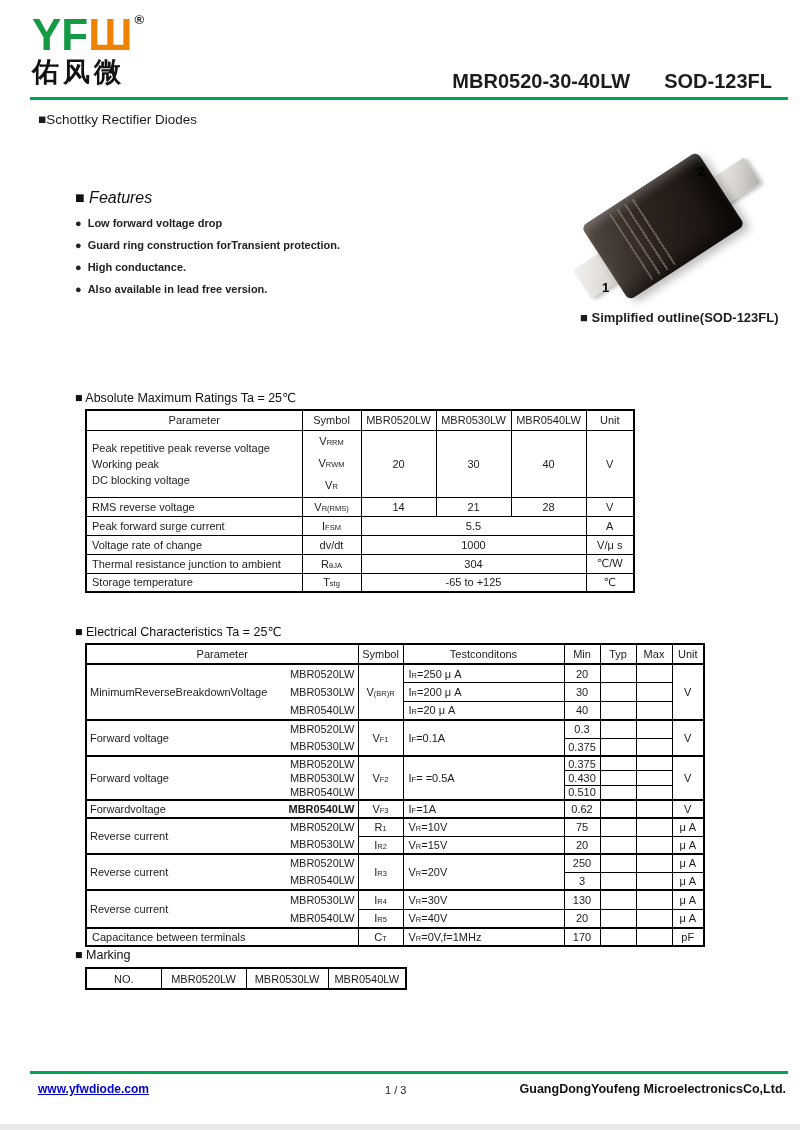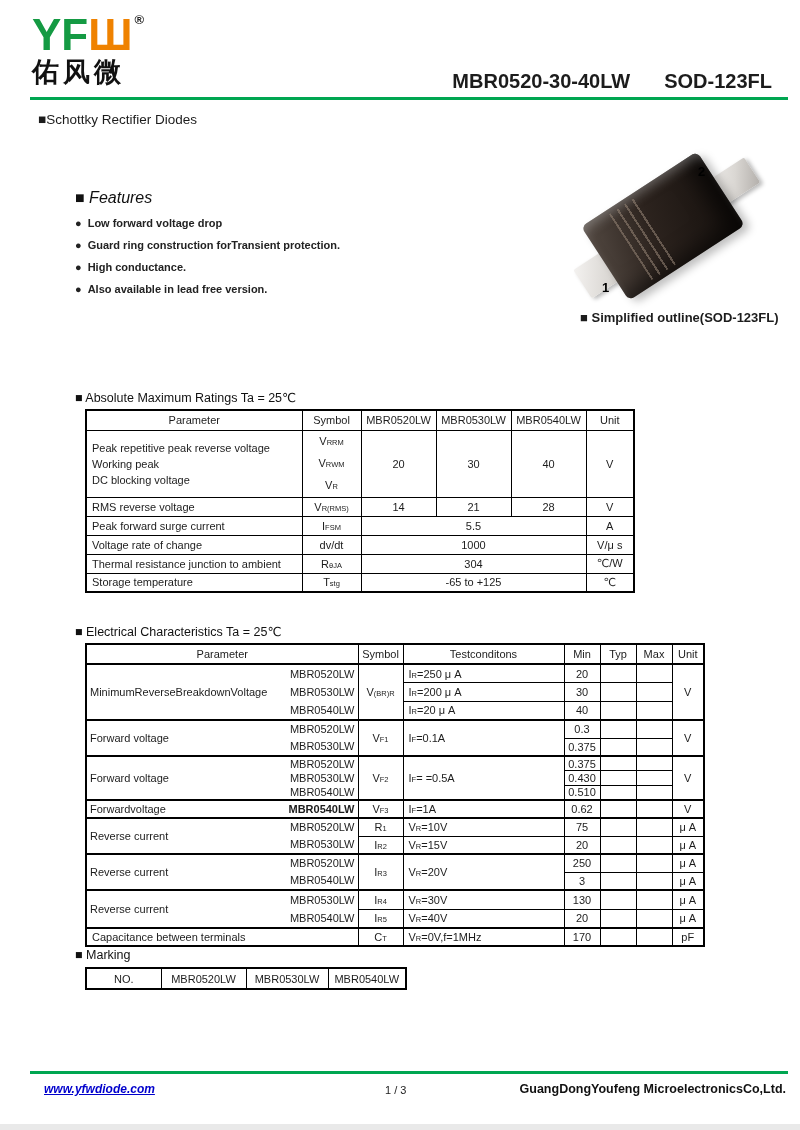--- a/index.html
+++ b/index.html
@@ -400,16 +400,16 @@
       <tr class="h21">
     <td>NO.</td>
     <td>MBR0520LW</td>
     <td>MBR0530LW</td>
     <td>MBR0540LW</td>
   </tr>
 </tbody>
   </table>
 
 <div class="abs foot-rule" style="left:30px; top:1071px; width:758px;"></div>
-<a class="abs foot-link" href="#" style="left:44px; top:1082px;font-style:italic;">www.yfwdiode.com</a>
+<a class="abs foot-link" href="#" style="left:38px; top:1082px;">www.yfwdiode.com</a>
 <div class="abs foot-page" style="left:385px; top:1084px;">1 / 3</div>
 <div class="abs foot-co" style="right:14px; top:1082px;">GuangDongYoufeng MicroelectronicsCo,Ltd.</div>
 <div class="bottom-strip"></div>
 
 </body></html>

